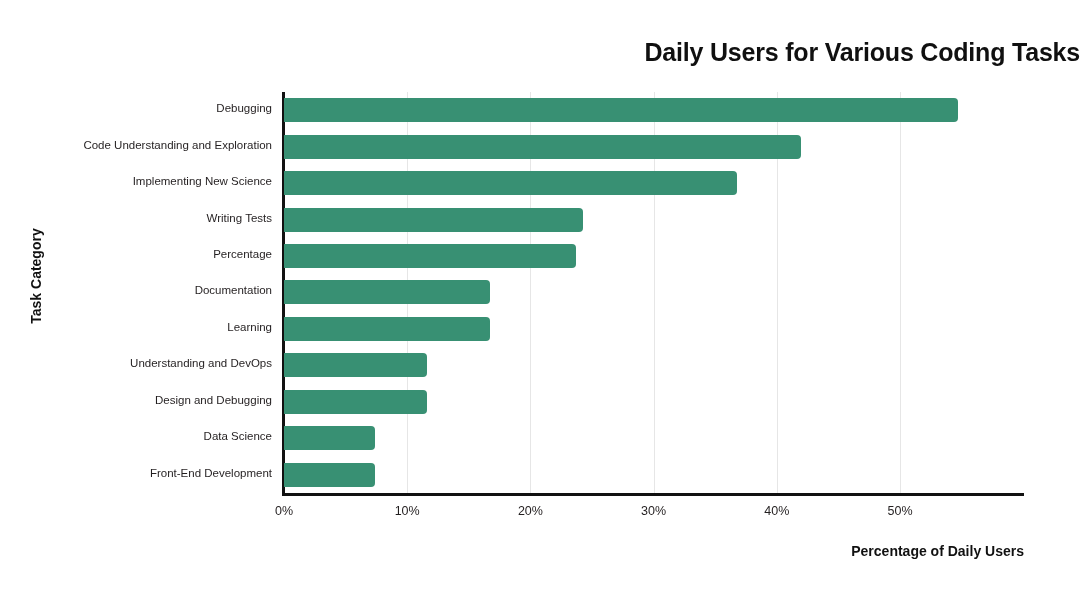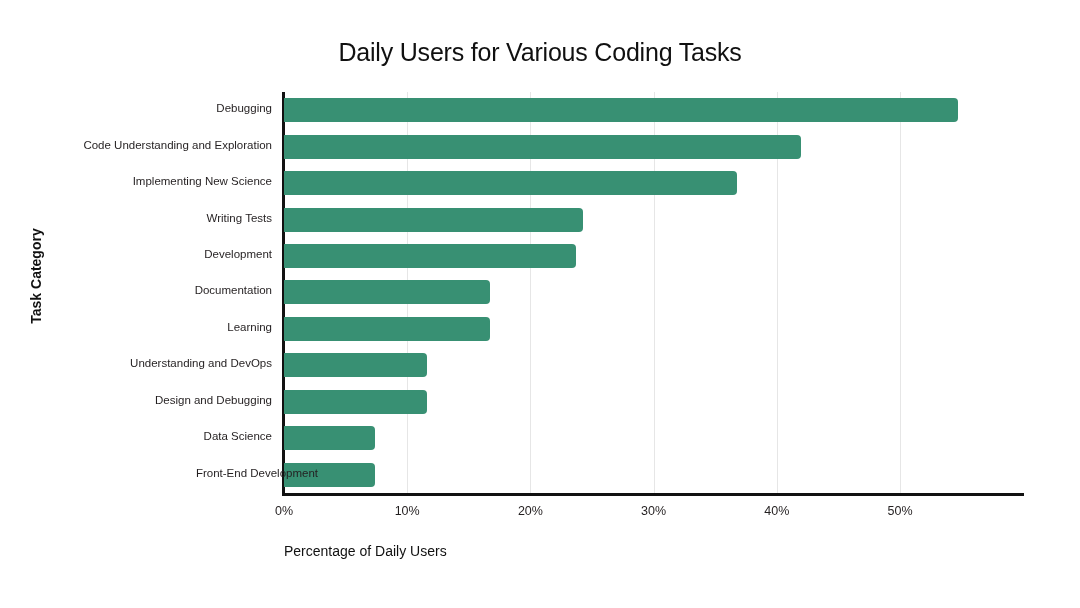--- a/index.html
+++ b/index.html
@@ -21,23 +21,23 @@
     height: 608px;
     background: #ffffff;
   }
 
   
   #chart-title {
     position: absolute;
     left: 0;
     top: 38px;
     width: 1080px;
-    text-align: center;
+    text-align: right;
     font-size: 25px;
-    font-weight: normal;
+    font-weight: bold;
     letter-spacing: -0.2px;
     color: #101010;
   }
 
   
   
   #plot {
     position: absolute;
     left: 284px;
     top: 92px;
@@ -101,23 +101,23 @@
     font-size: 12.5px;
     color: #231f20;
   }
 
   
   #xlabel {
     position: absolute;
     left: 284px;
     top: 543px;
     width: 740px;
-    text-align: left;
+    text-align: right;
     font-size: 14px;
-    font-weight: normal;
+    font-weight: bold;
     color: #111111;
   }
   #ylabel {
     position: absolute;
     left: -44px;
     top: 268px;
     width: 160px;
     text-align: center;
     font-size: 14px;
     font-weight: bold;
@@ -179,27 +179,27 @@
           <div class="bar" title="Front-End Development: 7.4%" style="background: rgb(56, 144, 115);"></div>
         </div>
       </div>
   </div>
 
   <div id="yticks">
       <div class="ytick-wrap" style="top: 102.225px;">Debugging</div>
       <div class="ytick-wrap" style="top: 138.675px;">Code Understanding and Exploration</div>
       <div class="ytick-wrap" style="top: 175.125px;">Implementing New Science</div>
       <div class="ytick-wrap" style="top: 211.575px;">Writing Tests</div>
-      <div class="ytick-wrap" style="top: 248.025px;">Development</div>
+      <div class="ytick-wrap" style="top: 248.025px;">Percentage</div>
       <div class="ytick-wrap" style="top: 284.475px;">Documentation</div>
       <div class="ytick-wrap" style="top: 320.925px;">Learning</div>
       <div class="ytick-wrap" style="top: 357.375px;">Understanding and DevOps</div>
       <div class="ytick-wrap" style="top: 393.825px;">Design and Debugging</div>
       <div class="ytick-wrap" style="top: 430.275px;">Data Science</div>
-      <div class="ytick-wrap" style="top: 466.725px; margin-left: 46px;">Front-End Development</div>
+      <div class="ytick-wrap" style="top: 466.725px;">Front-End Development</div>
     </div>
   <div id="xticks">
       <div class="xtick" style="left: 284px;">0%</div>
       <div class="xtick" style="left: 407.2px;">10%</div>
       <div class="xtick" style="left: 530.4px;">20%</div>
       <div class="xtick" style="left: 653.6px;">30%</div>
       <div class="xtick" style="left: 776.8px;">40%</div>
       <div class="xtick" style="left: 900px;">50%</div>
     </div>
 

